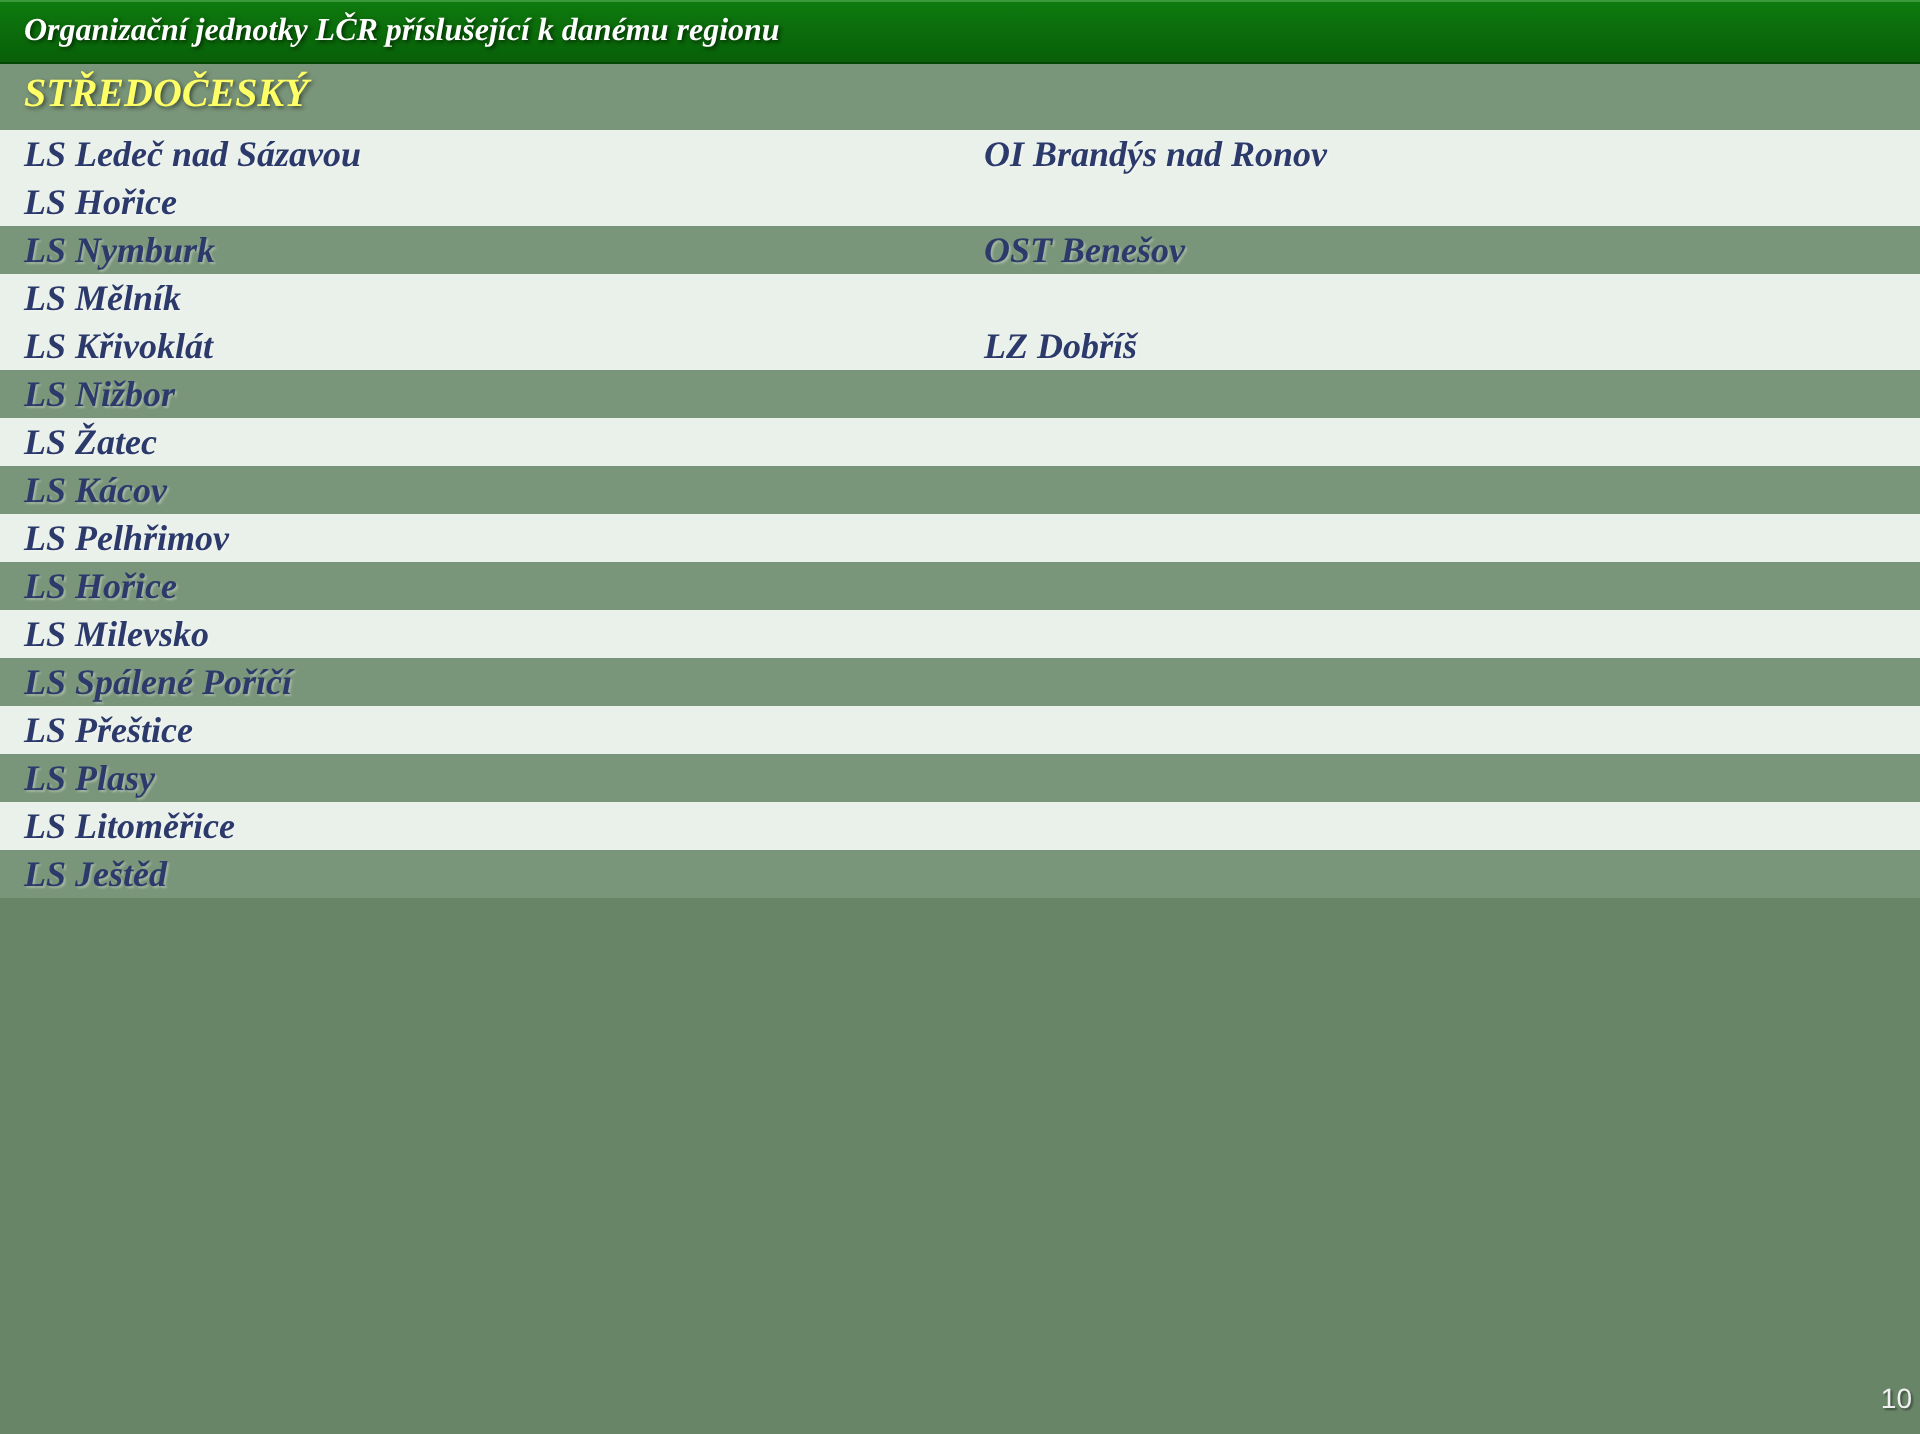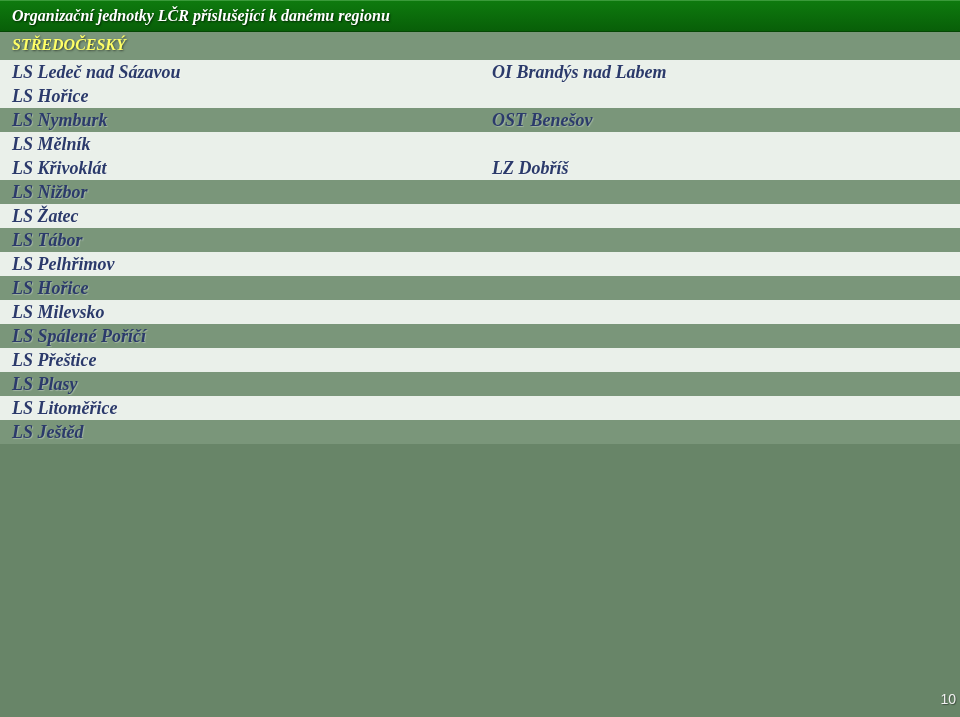--- a/index.html
+++ b/index.html
@@ -22,21 +22,21 @@
     font-weight: bold;
     font-style: italic;
     text-shadow: 1px 1px 2px rgba(0,0,0,0.6);
   }
   .region-bar {
     background: #7a967a;
     padding: 4px 12px 6px 12px;
   }
   .region-name {
     color: #ffff66;
-    font-size: 16px;
+    font-size: 20px;
     font-style: italic;
     font-weight: bold;
     text-shadow: 1px 1px 2px rgba(0,0,0,0.5);
   }
   .table {
     width: 100%;
   }
   .row {
     display: flex;
     height: 24px;
@@ -71,21 +71,21 @@
   <div class="header-title">Organizační jednotky LČR příslušející k danému regionu</div>
 </div>
 
 <div class="region-bar">
   <div class="region-name">STŘEDOČESKÝ</div>
 </div>
 
 <div class="table" id="table">
     <div class="row stripe-a">
       <div class="cell">LS Ledeč nad Sázavou</div>
-      <div class="cell">OI Brandýs nad Labem</div>
+      <div class="cell">OI Brandýs nad Ronov</div>
     </div>
     <div class="row stripe-a">
       <div class="cell">LS Hořice</div>
       <div class="cell"></div>
     </div>
     <div class="row stripe-b">
       <div class="cell">LS Nymburk</div>
       <div class="cell">OST Benešov</div>
     </div>
     <div class="row stripe-a">
@@ -98,21 +98,21 @@
     </div>
     <div class="row stripe-b">
       <div class="cell">LS Nižbor</div>
       <div class="cell"></div>
     </div>
     <div class="row stripe-a">
       <div class="cell">LS Žatec</div>
       <div class="cell"></div>
     </div>
     <div class="row stripe-b">
-      <div class="cell">LS Tábor</div>
+      <div class="cell">LS Kácov</div>
       <div class="cell"></div>
     </div>
     <div class="row stripe-a">
       <div class="cell">LS Pelhřimov</div>
       <div class="cell"></div>
     </div>
     <div class="row stripe-b">
       <div class="cell">LS Hořice</div>
       <div class="cell"></div>
     </div>

